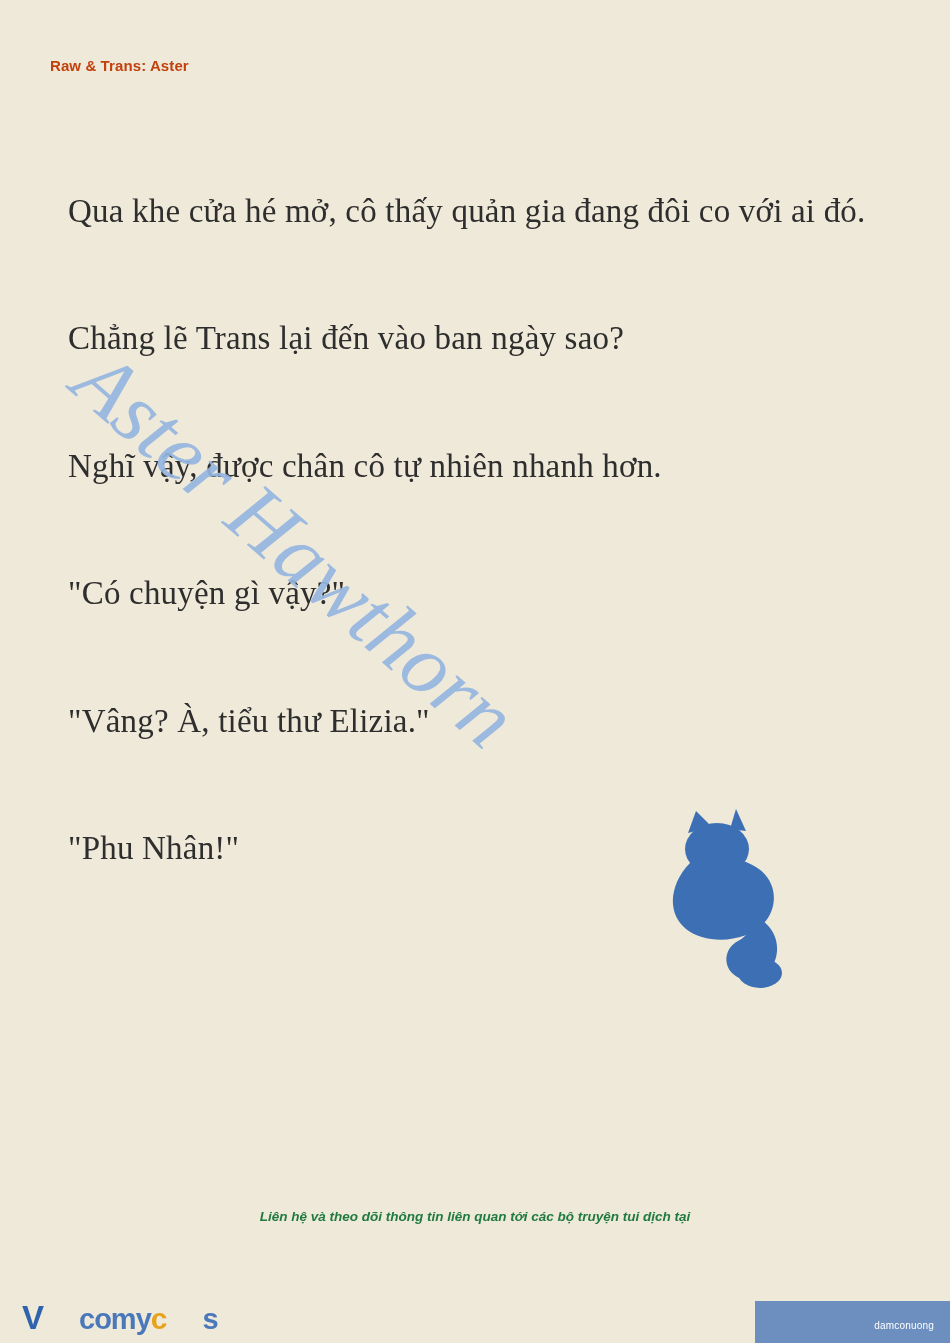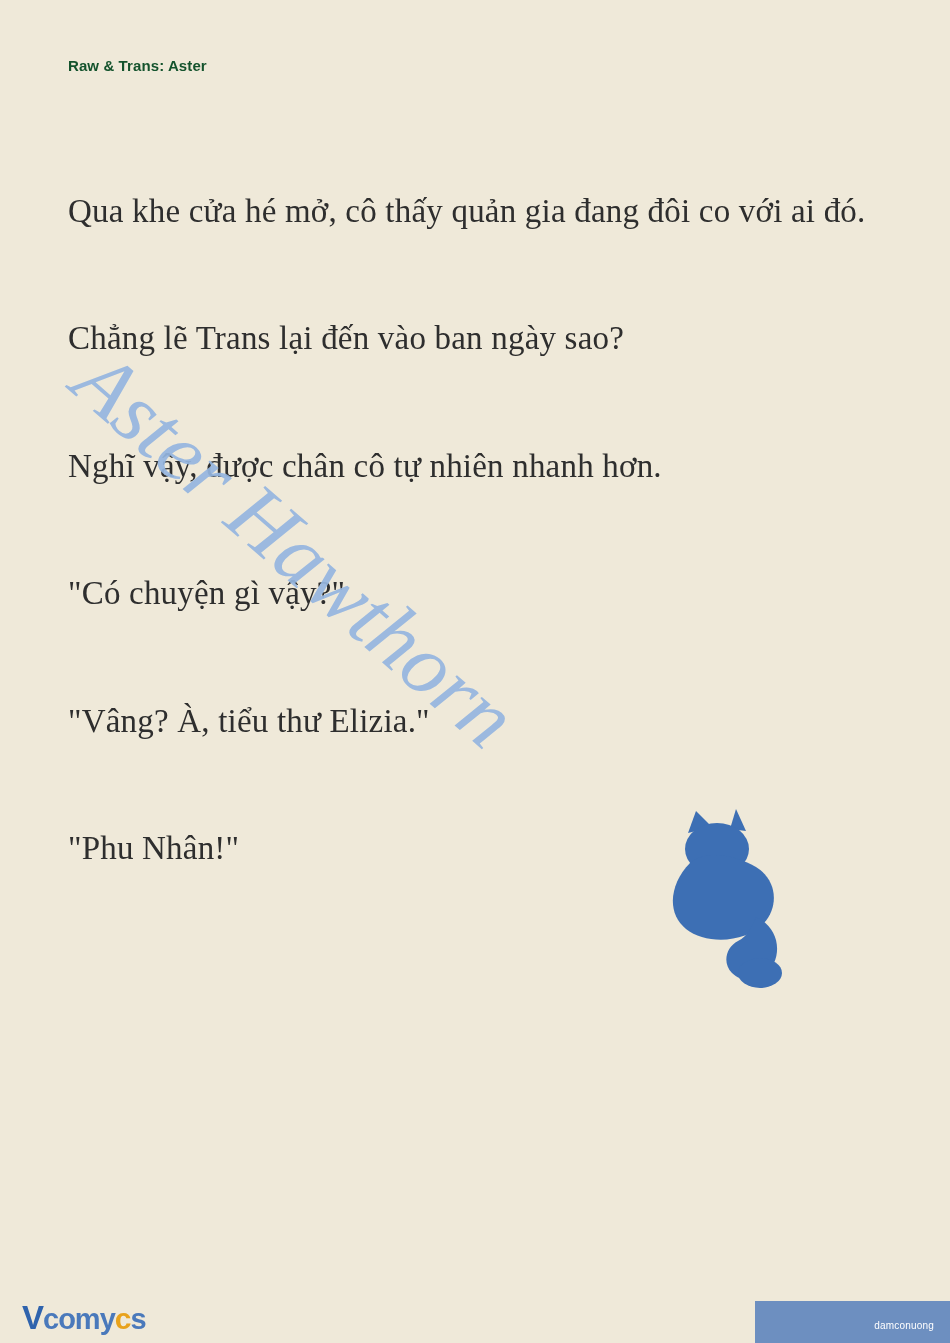--- a/index.html
+++ b/index.html
@@ -14,26 +14,26 @@
     position: relative;
     width: 950px;
     height: 1343px;
     background: #efe9d9;
     overflow: hidden;
   }
 
   
   .credit {
     position: absolute;
-    left: 68px;
+    left: 50px;
     top: 57px;
     font-family: "Liberation Sans", sans-serif;
     font-size: 15px;
     font-weight: 700;
-    color: #14532d;
+    color: #c2410c;
     letter-spacing: 0.1px;
   }
 
   
   .body-text {
     position: absolute;
     left: 68px;
     top: 185px;
     width: 810px;
   }
@@ -108,21 +108,21 @@
     font-weight: 700;
     font-size: 30px;
     color: #3d6fb4;
     letter-spacing: -1px;
   }
   .brand-logo .v {
     font-size: 33px;
     color: #2f63ad;
     font-weight: 700;
   }
-  .brand-logo .rest { color: #4a79bb; font-size: 29px; }
+  .brand-logo .rest { color: #4a79bb; font-size: 29px; margin-left: 36px; }
   .brand-logo .y { color: #e8a21c; }
   .site-tag {
     position: absolute;
     right: 16px;
     bottom: 12px;
     font-family: "Liberation Sans", sans-serif;
     font-size: 10px;
     color: #ffffff;
     letter-spacing: 0.2px;
   }
@@ -160,20 +160,21 @@
         <path d="M70 24 L76 4 L86 26 Z"></path>
         <ellipse cx="57" cy="44" rx="32" ry="26"></ellipse>
         <path d="M30 58 C10 78 6 108 26 124 C46 140 86 138 104 118 C120 100 116 74 96 62 C76 50 46 44 30 58 Z"></path>
         <path d="M96 112 C114 120 122 140 114 158 C106 176 84 180 72 168 C62 158 66 142 78 136 C88 131 92 122 96 112 Z"></path>
         <ellipse cx="100" cy="168" rx="22" ry="15"></ellipse>
       </g>
     </svg>
   </div>
 
   <div class="footer-notes">
+    <div>Liên hệ và theo dõi thông tin liên quan tới các bộ truyện tui dịch tại</div>
   </div>
 
   <div class="bottom-bar">
     <div class="site-tag-bg"></div>
     <div class="brand-logo">
       <span class="v">V</span>
         <span class="rest">comy</span>
         <span class="y">c</span>
         <span class="rest">s</span>
     </div>

